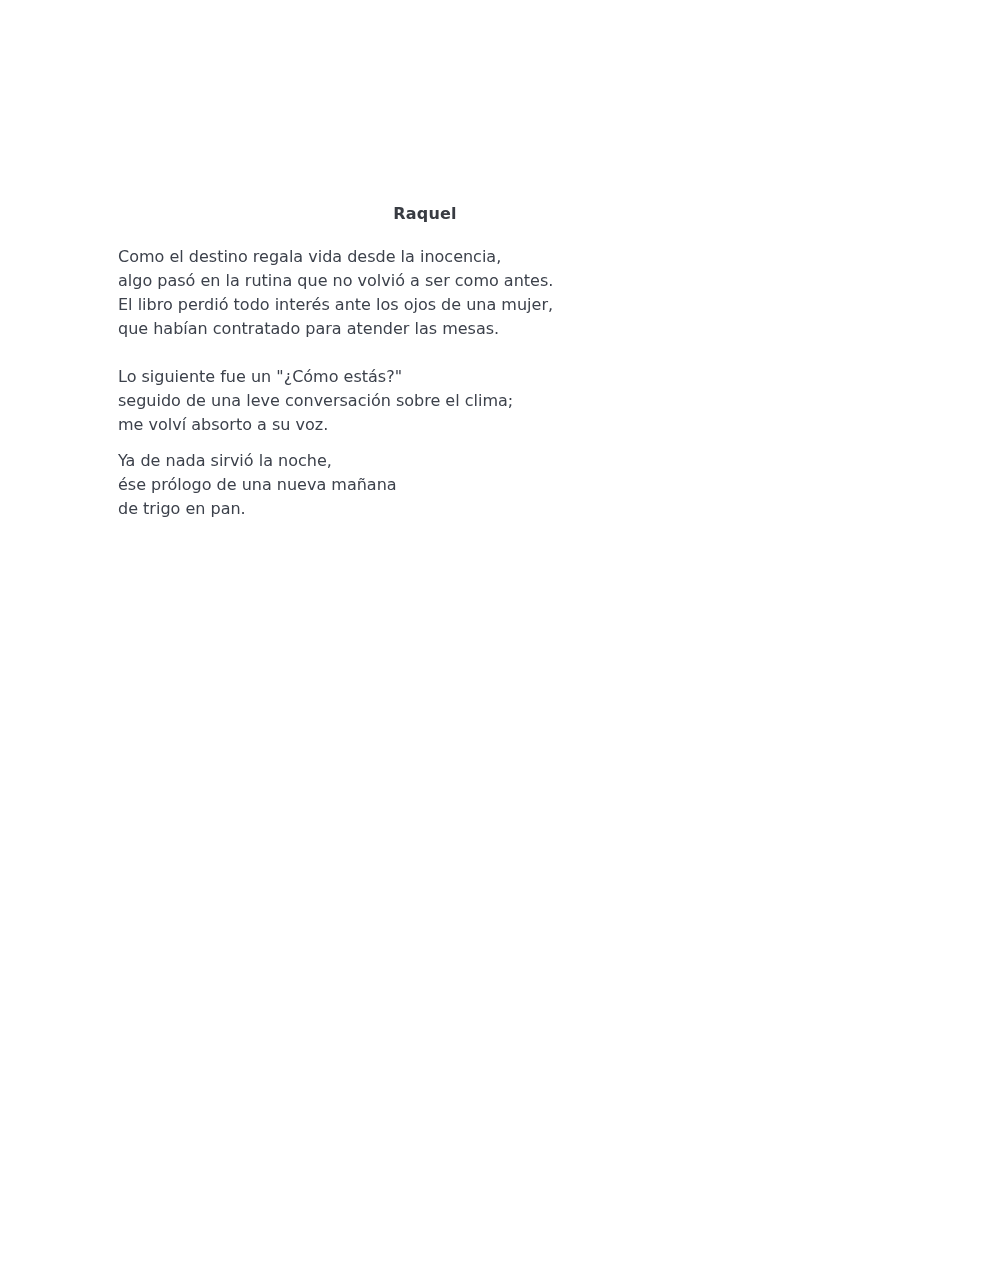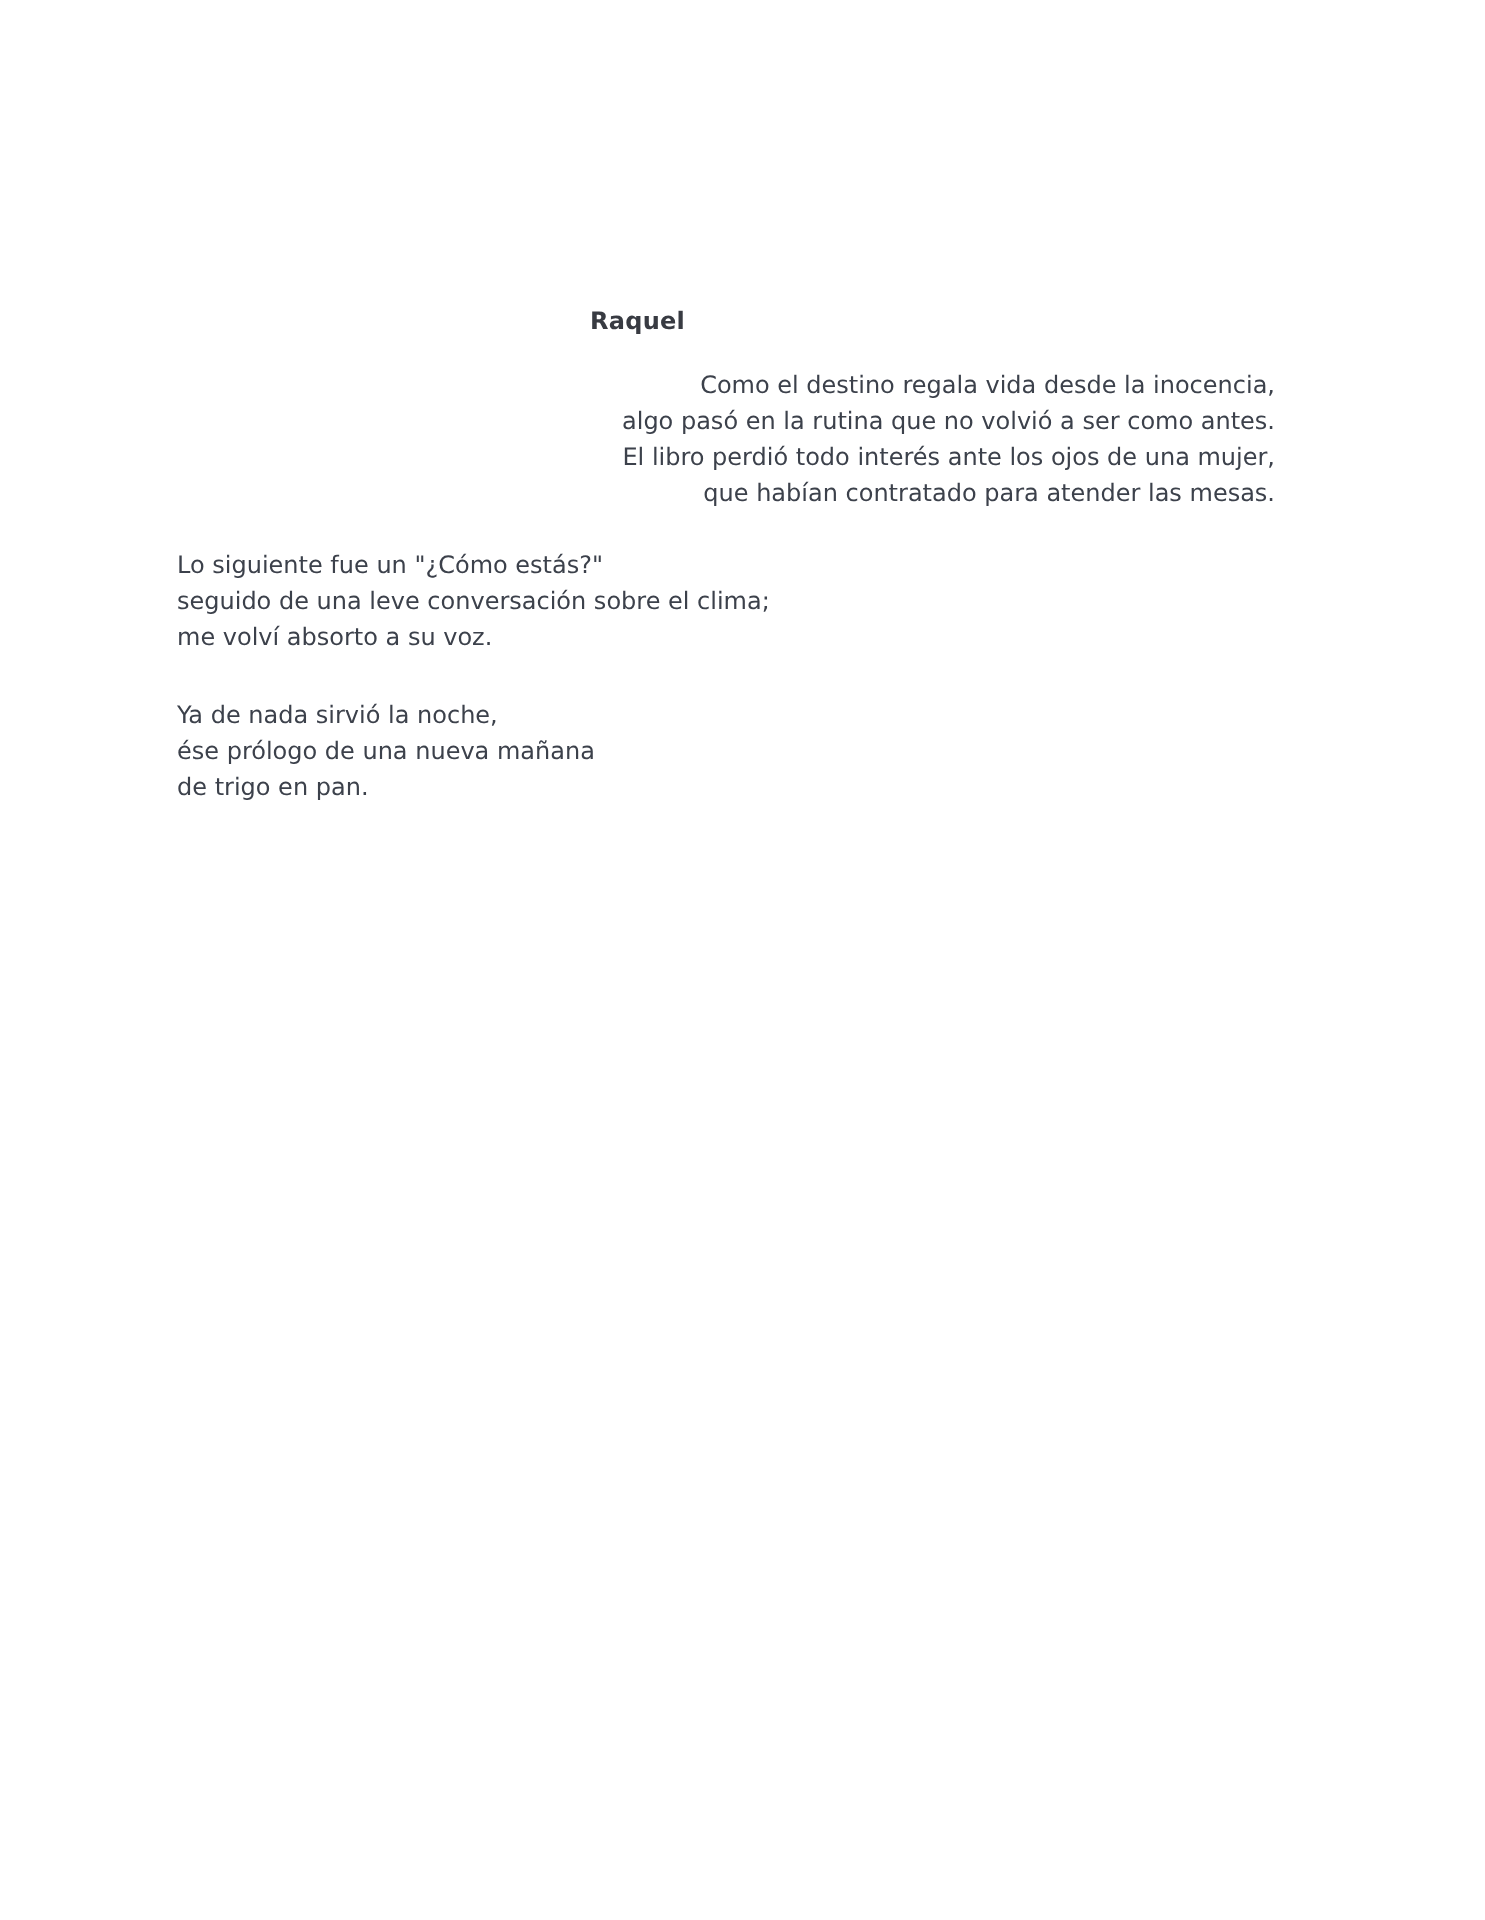--- a/index.html
+++ b/index.html
@@ -32,23 +32,23 @@
   .poem {
     margin-left: 118px;
     margin-top: 19px;
   }
 
   .stanza {
     margin: 24px 0 0 0;
     white-space: pre-line;
   }
 
-  .stanza:first-child { margin-top: 0; text-align: right; }
+  .stanza:first-child { margin-top: 0; }
 
-  .stanza.final { margin-top: 28px; }
+  .stanza.final { margin-top: 12px; }
 </style>
 </head>
 <body>
 
 <div class="page">
   <h1 class="title">Raquel</h1>
 
   <div class="poem">
     <p class="stanza">Como el destino regala vida desde la inocencia,
 algo pasó en la rutina que no volvió a ser como antes.

